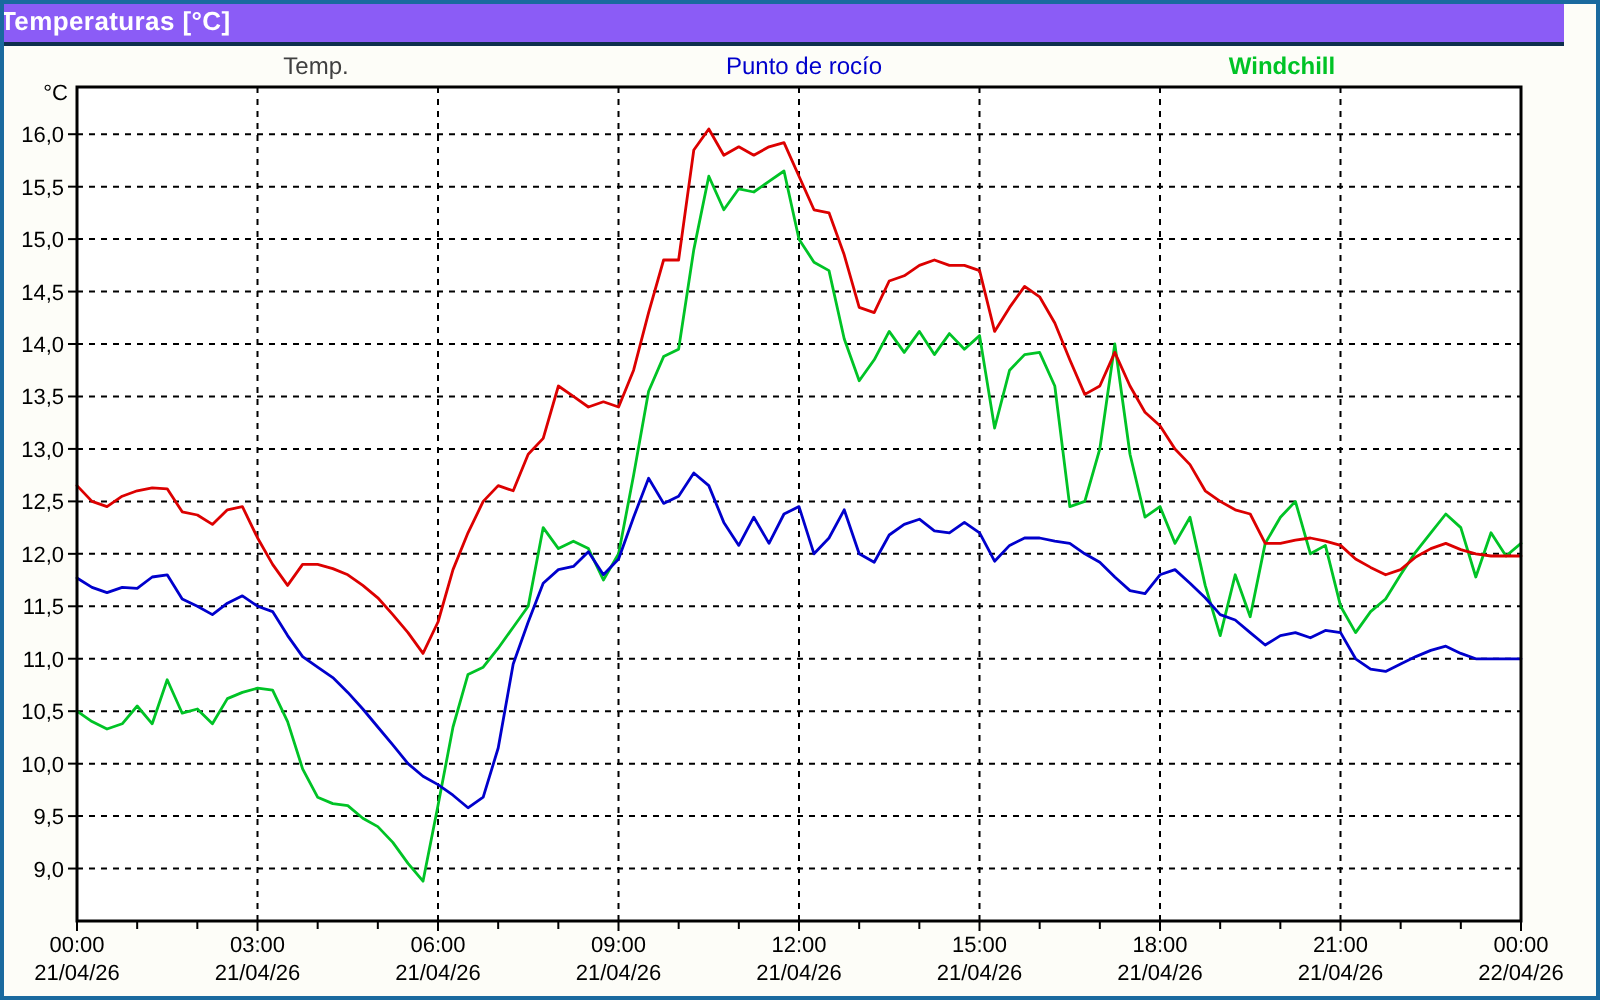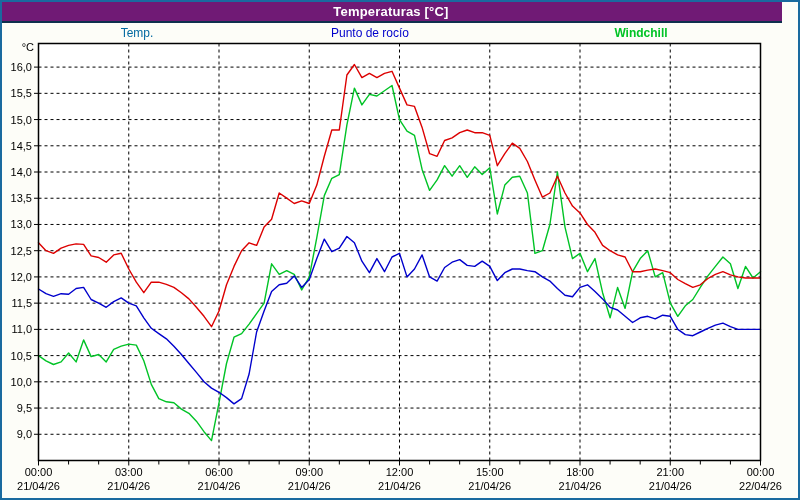--- a/index.html
+++ b/index.html
@@ -2,41 +2,41 @@
 <html><head>
 <meta charset="utf-8">
 <style>
   html,body{margin:0;padding:0;background:#e8e8e8;}
   .window{
     position:relative;width:800px;height:500px;background:#fdfdf8;
     font-family:"Liberation Sans",sans-serif;overflow:hidden;
   }
   .frame{position:absolute;inset:0;border:2px solid #1a6a9f;pointer-events:none;z-index:40;}
   .titlebar{
-    position:absolute;top:0;left:0;right:18px;height:21px;background:#701a75;
+    position:absolute;top:0;left:0;right:18px;height:21px;background:#8b5cf6;
     border-bottom:2px solid #0e2f4e;z-index:30;
-    text-align:center;line-height:21px;
+    line-height:21px;
   }
   .titlebar .title{color:#ffffff;font-size:13px;font-weight:bold;letter-spacing:0.2px;}
   .legend-item{position:absolute;top:26px;transform:translateX(-50%);font-size:12px;white-space:nowrap;}
   .unit-label{position:absolute;top:41px;left:0;width:34px;text-align:right;font-size:11px;color:#000;}
   svg text{font-family:"Liberation Sans",sans-serif;font-size:11px;fill:#000000;}
 </style>
 </head>
 <body>
 
 <div class="window">
   <div class="titlebar">
     <span class="title">Temperaturas [°C]</span>
   </div>
 
-  <div class="legend-item" style="left: 137px; color: #0369a1;">
+  <div class="legend-item" style="left: 158px; color: #404040;">
     <span>Temp.</span>
   </div>
-  <div class="legend-item" style="left: 370px; color: rgb(0, 0, 204);">
+  <div class="legend-item" style="left: 402px; color: rgb(0, 0, 204);">
     <span>Punto de rocío</span>
   </div>
   <div class="legend-item" style="left: 641px; color: rgb(0, 195, 38); font-weight: bold;">
     <span>Windchill</span>
   </div>
 
   <div class="unit-label">°C</div>
 
   <svg id="chart-svg" width="800" height="500" style="position:absolute;top:0;left:0;">
       <rect x="38.5" y="43.5" width="722" height="417" fill="#ffffff"></rect>

